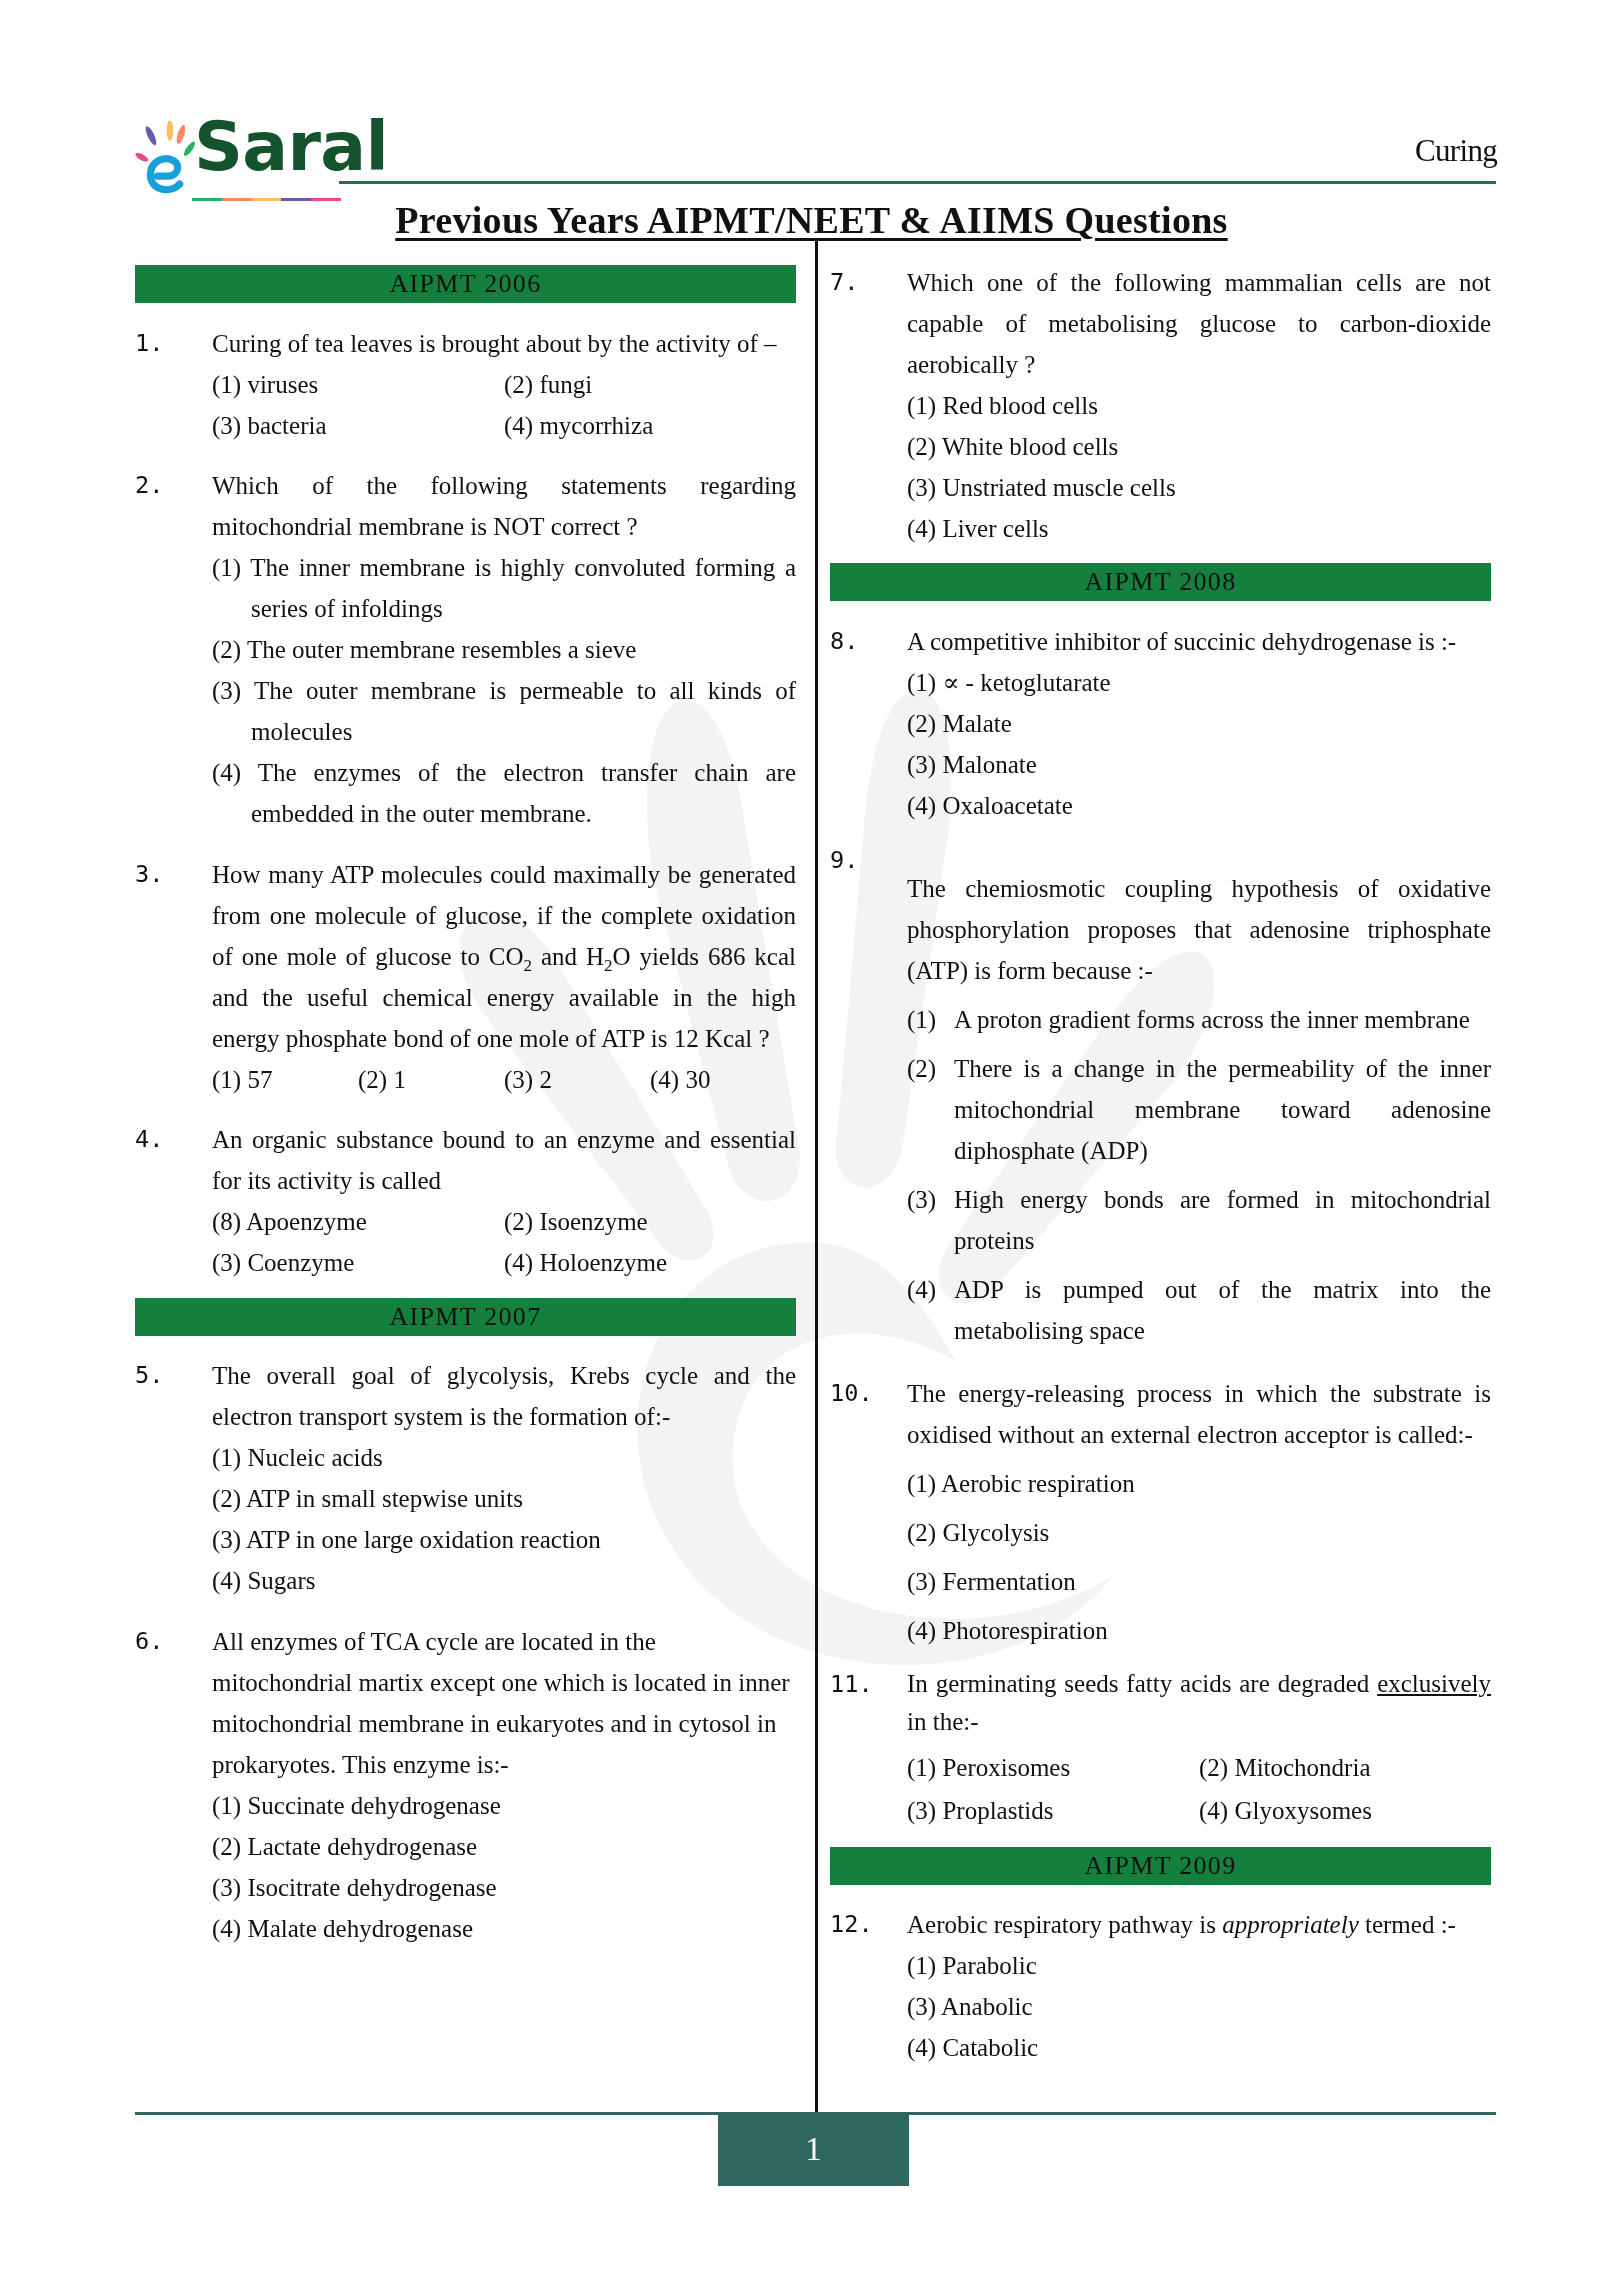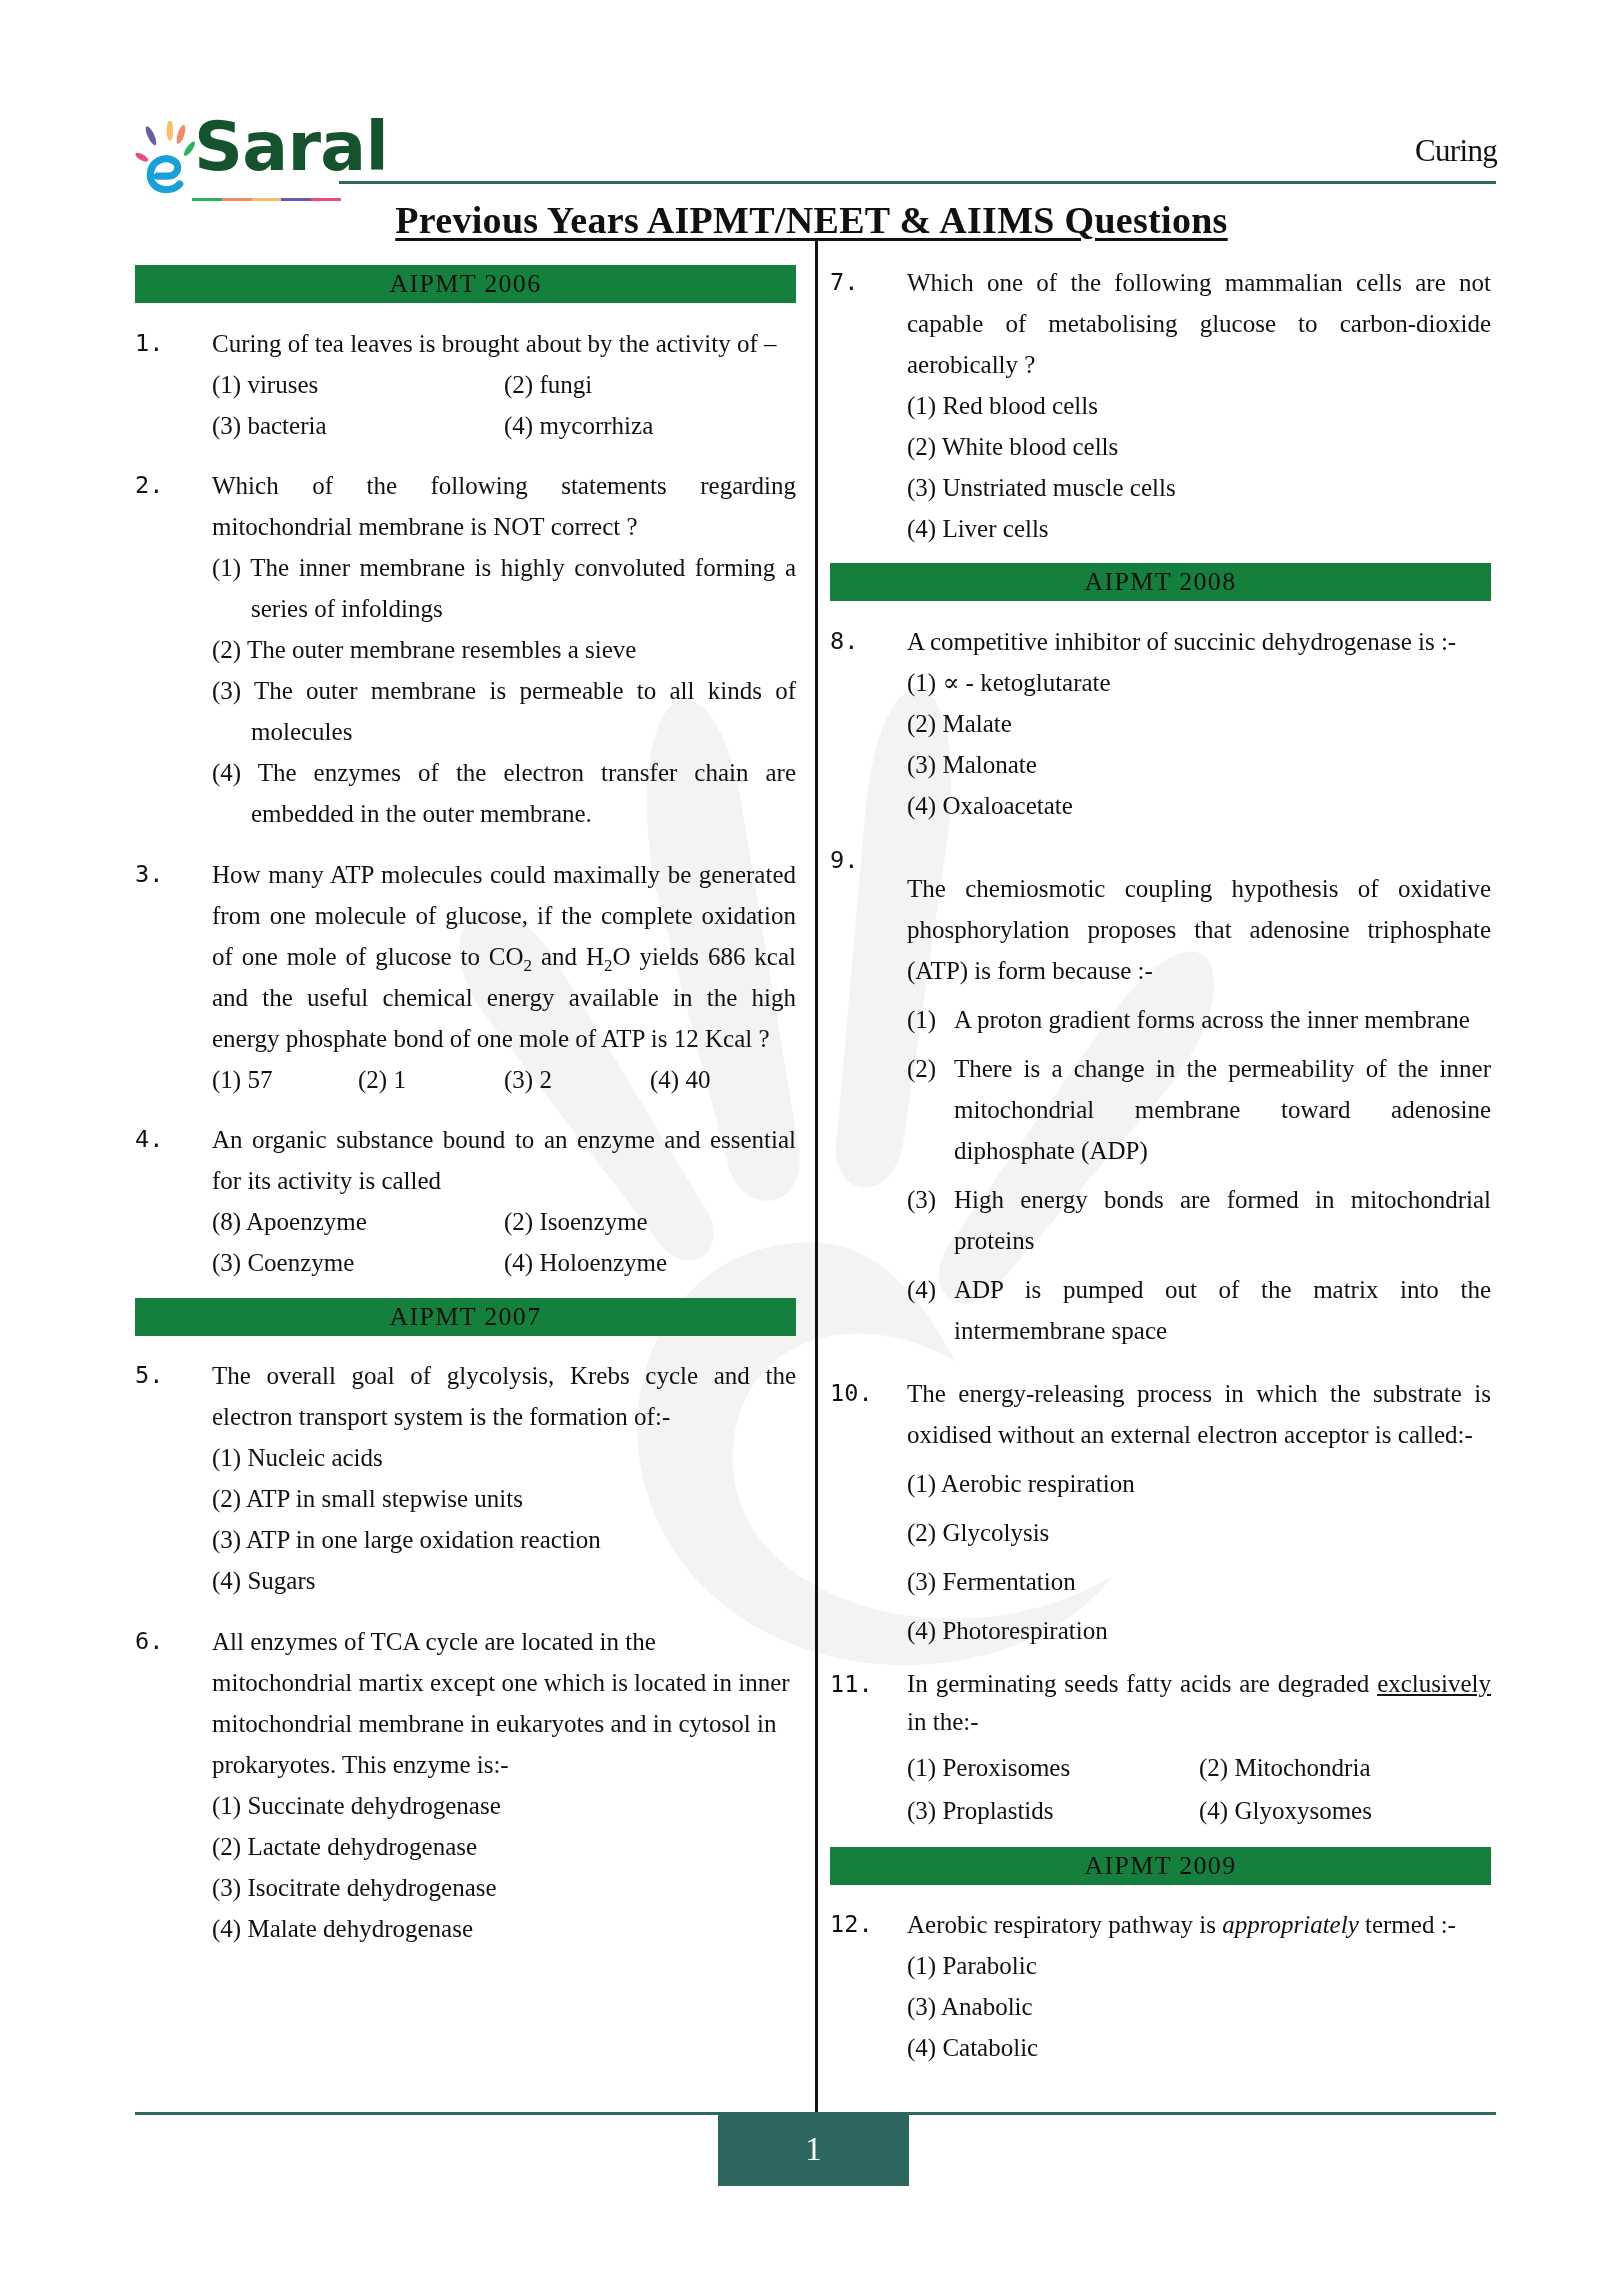--- a/index.html
+++ b/index.html
@@ -113,21 +113,21 @@
   </div>
 
   <div class="q" style="margin-top:19.6px;">
     <span class="q-num">3.</span>
     <div class="q-body">
       <span class="q-text"><span>How many ATP molecules could maximally be generated from one molecule of glucose, if the complete oxidation of one mole of glucose to CO</span><sub>2</sub><span> and H</span><sub>2</sub><span>O yields 686 kcal and the useful chemical energy available in the high energy phosphate bond of one mole of ATP is 12 Kcal ?</span></span>
       <div class="opts-grid4">
         <span>(1) 57</span>
         <span>(2) 1</span>
         <span>(3) 2</span>
-        <span>(4) 40</span>
+        <span>(4) 30</span>
       </div>
     </div>
   </div>
 
   <div class="q" style="margin-top:19.6px;">
     <span class="q-num">4.</span>
     <div class="q-body">
       <span class="q-text">An organic substance bound to an enzyme and essential for its activity is called</span>
       <div class="opts-grid2">
         <span>(8) Apoenzyme</span>
@@ -208,21 +208,21 @@
         <div class="opt" style="display:flex;margin-top:7.9px;">
           <span style="width:47px;flex:none;">(2)</span>
             <span style="flex:1;text-align:justify;">There is a change in the permeability of the inner mitochondrial membrane toward adenosine diphosphate (ADP)</span>
         </div>
         <div class="opt" style="display:flex;margin-top:7.9px;">
           <span style="width:47px;flex:none;">(3)</span>
             <span style="flex:1;text-align:justify;">High energy bonds are formed in mitochondrial proteins</span>
         </div>
         <div class="opt" style="display:flex;margin-top:7.9px;">
           <span style="width:47px;flex:none;">(4)</span>
-            <span style="flex:1;text-align:justify;">ADP is pumped out of the matrix into the intermembrane space</span>
+            <span style="flex:1;text-align:justify;">ADP is pumped out of the matrix into the metabolising space</span>
         </div>
       </div>
     </div>
   </div>
 
   <div class="q">
     <span class="q-num">10.</span>
     <div class="q-body">
       <span class="q-text" style="margin-bottom:7.9px;">The energy-releasing process in which the substrate is oxidised without an external electron acceptor is called:-</span>
       <div>

